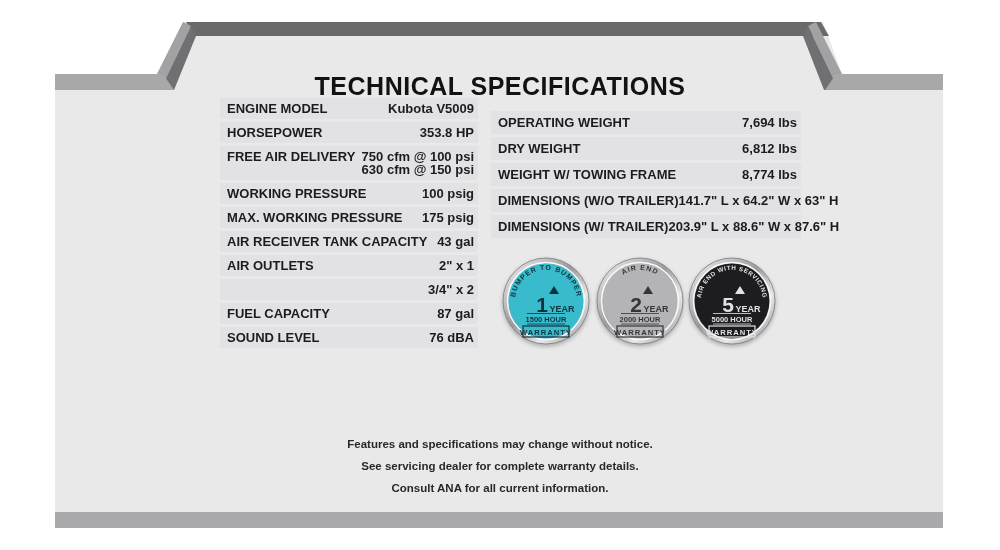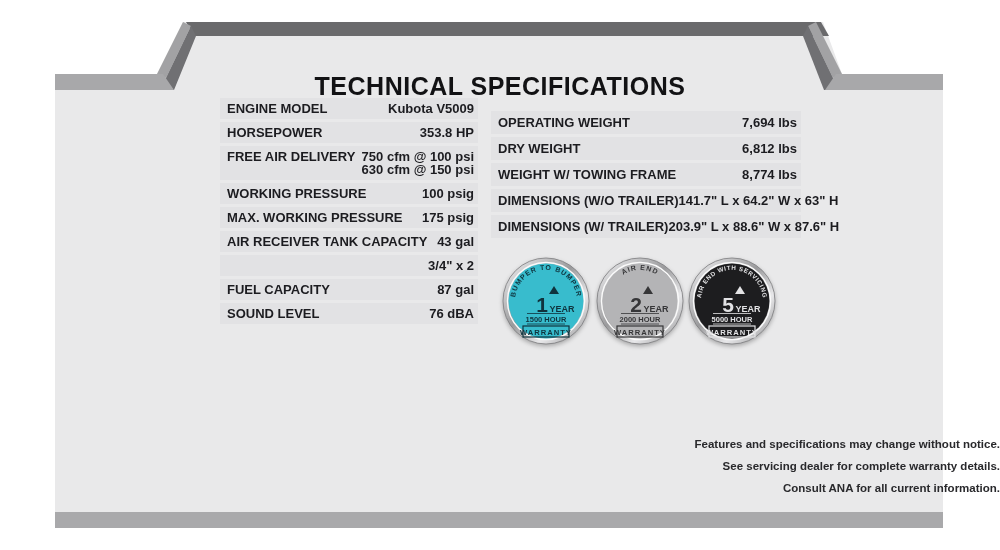--- a/index.html
+++ b/index.html
@@ -18,21 +18,21 @@
   .srow{display:flex;justify-content:space-between;align-items:flex-start;
       background:#e2e2e4;padding:4px 4px 4px 7px;margin-bottom:3px;
       font-size:13px;font-weight:bold;color:#1c1c20;line-height:13px;min-height:13px;}
   .spec-table.right .srow{padding:5px 4px 5px 7px;margin-left:8px;}
   .cell-label{text-align:left;white-space:nowrap;}
   .cell-value{white-space:nowrap;}
 
   .badges{position:absolute;left:502px;top:256px;width:276px;height:90px;}
   .badges svg{filter:drop-shadow(0 2px 2px rgba(0,0,0,0.28));}
 
-  .footer{position:absolute;left:0;top:433px;width:1000px;text-align:right;
+  .footer{position:absolute;left:0;top:433px;width:1000px;text-align:center;
       font-size:11.5px;font-weight:bold;color:#29292c;line-height:22px;}
   .footer div{margin:0;}
 </style>
 </head>
 <body>
 
 <svg id="canopy" viewBox="0 0 1000 550" xmlns="http://www.w3.org/2000/svg">
 
   <path d="M55,74 L157,74 L183,22 L823,22 L842,74 L943,74 L943,512 L55,512 Z" fill="#e9e9ea"></path>
 
@@ -98,20 +98,27 @@
       </div>
 
       <div class="srow">
         <div class="cell-label">AIR RECEIVER TANK CAPACITY</div>
         <div class="cell-value">
           <div>43 gal</div>
 
         </div>
       </div>
 
+      <div class="srow">
+        <div class="cell-label">AIR OUTLETS</div>
+        <div class="cell-value">
+          <div>2" x 1</div>
+
+        </div>
+      </div>
 
       <div class="srow">
         <div class="cell-label"></div>
         <div class="cell-value">
           <div>3/4" x 2</div>
 
         </div>
       </div>
 
       <div class="srow">

